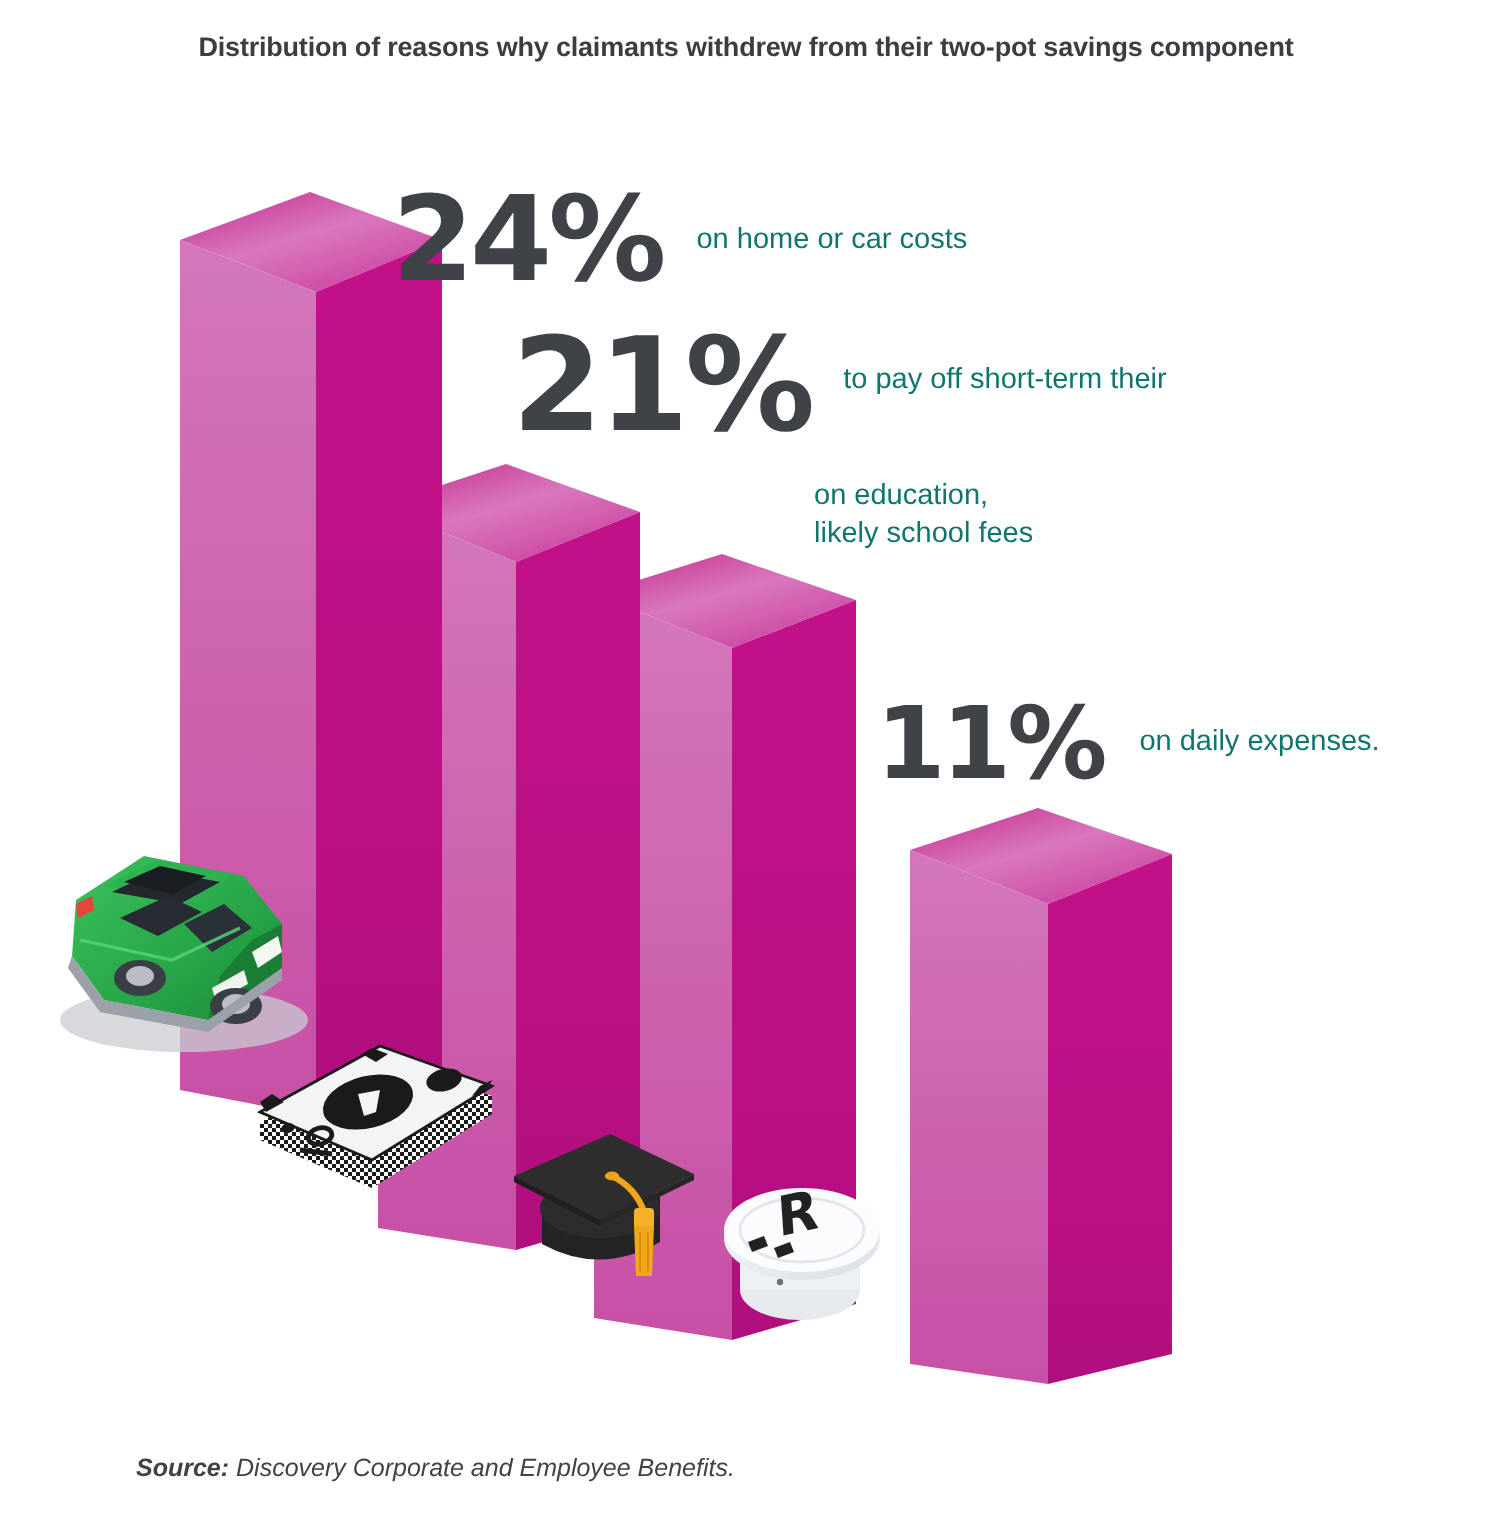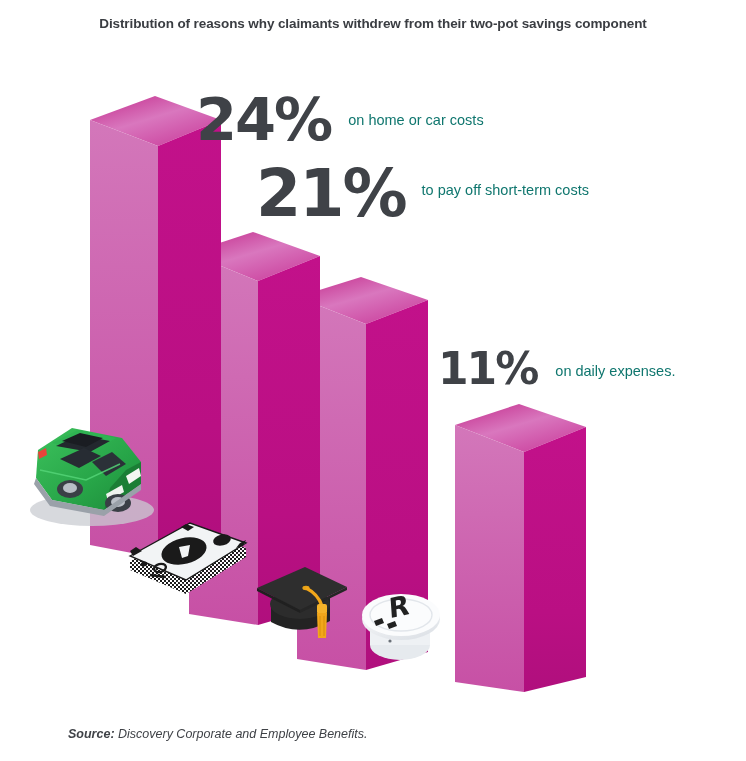--- a/index.html
+++ b/index.html
@@ -71,21 +71,21 @@
 
   #callout-1 { left: 256px; top: 164px; }
   #callout-1 .pct  { font-size: 65px; }
   #callout-1 .desc { margin-left: 16px; margin-top: 17px; }
 
   #callout-2 { left: 392px; top: 234px; }
   #callout-2 .pct  { font-size: 47px; }
   #callout-2 .desc { margin-left: 15px; margin-top: 5px; }
 
   #callout-3 { left: 438px; top: 349px; }
-  #callout-3 .pct  { font-size: 44px; }
+  #callout-3 .pct  { font-size: 50px; }
   #callout-3 .desc { margin-left: 18px; margin-top: 13px; }
 
   
   .source-line {
     position: absolute;
     left: 68px;
     top: 727px;
     font-size: 12.5px;
     color: #3f4247;
     font-style: italic;
@@ -258,24 +258,26 @@
     </g>
   </svg>
 
   <div class="callout" id="callout-0">
     <span class="pct">24%</span>
     <span class="desc">on home or car costs</span>
   </div>
 
   <div class="callout" id="callout-1">
     <span class="pct">21%</span>
-    <span class="desc">to pay off short-term costs</span>
+    <span class="desc">to pay off short-term their</span>
   </div>
 
   <div class="callout" id="callout-2">
+    <span class="desc">on education,
+likely school fees</span>
   </div>
 
   <div class="callout" id="callout-3">
     <span class="pct">11%</span>
     <span class="desc">on daily expenses.</span>
   </div>
 
   <div class="source-line"><span class="source-label">Source:</span><span> Discovery Corporate and Employee Benefits.</span></div>
 
 </div>

